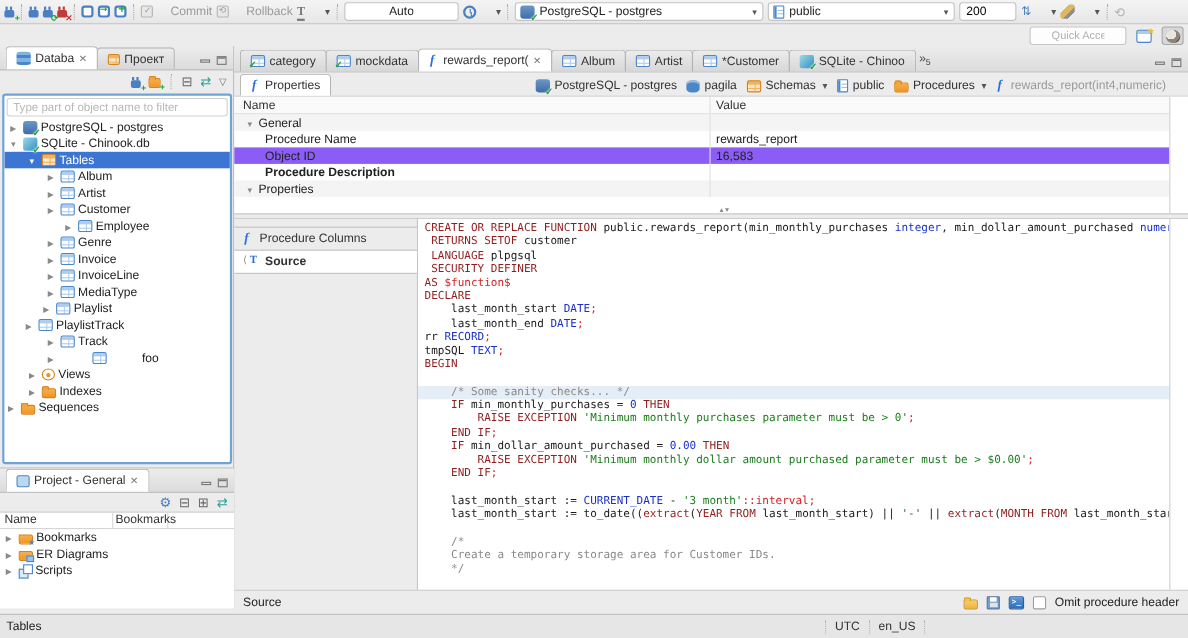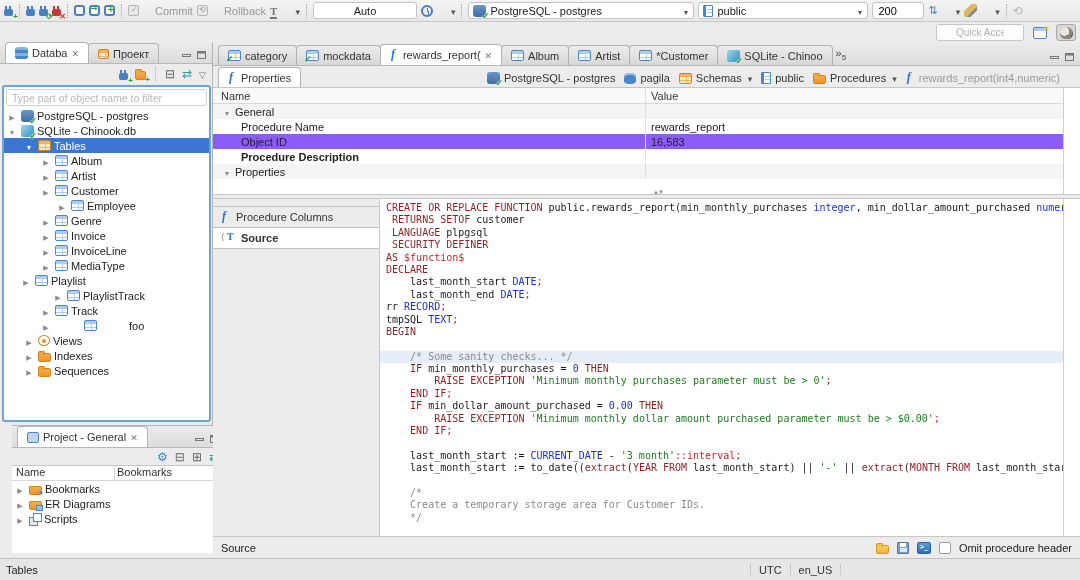--- a/index.html
+++ b/index.html
@@ -93,21 +93,21 @@
 .wbtn-max{width:9px;height:8px;border:1px solid #777;box-shadow:inset 0 1.5px 0 #777}
 
 #left-panel{position:absolute;left:0;top:42px;width:213px;height:511px;background:#ececec;border-right:1px solid #b5b5b5}
 #nav-toolbar{height:20px;display:flex;align-items:center;justify-content:flex-end;gap:7px;padding:0 6px;color:#555}
 #nav-box{position:absolute;left:2px;top:43px;width:209px;height:337px;border:2px solid #6ea3d8;border-radius:3px;background:#fff;overflow:hidden}
 #nav-filter{width:201px;height:17px;margin:2px;border:1px solid #cfcfcf;border-radius:3px;font-size:10.5px;padding:0 5px;color:#555}
 #nav-filter::placeholder{color:#b8b8b8}
 .treerow{display:flex;align-items:center;height:15px;gap:3px;white-space:nowrap;cursor:default}
 .treerow.sel{background:#3c76d2;color:#fff}
 
-#proj-panel{position:absolute;left:12px;top:425px;width:214px;height:128px;background:#ececec;border-right:1px solid #b5b5b5;border-top:1px solid #b5b5b5}
+#proj-panel{position:absolute;left:0;top:425px;width:214px;height:128px;background:#ececec;border-right:1px solid #b5b5b5;border-top:1px solid #b5b5b5}
 #proj-toolbar{height:17px;display:flex;align-items:center;justify-content:flex-end;gap:7px;padding:0 6px}
 #proj-grid{position:absolute;left:0;top:39px;width:213px;bottom:0;background:#fff;border-top:1px solid #c6c6c6}
 #proj-header{display:flex;height:15px;border-bottom:1px solid #d6d6d6;color:#333}
 #proj-header .c1{width:103px;padding-left:4px;border-right:1px solid #d6d6d6}
 #proj-header .c2{width:50px;padding-left:2px;border-right:1px solid #d6d6d6}
 
 #main{position:absolute;left:213px;top:42px;width:867px;height:516px}
 #editor-tabbar{height:24px}
 #subtab-row{height:22px;background:#ececec;border-bottom:1px solid #c6c6c6;display:flex;align-items:flex-end;position:relative}
 #subtab-row .tab{height:20px;margin-left:5px;border-color:#b2b2b2}
@@ -292,26 +292,26 @@
         <div class="treerow" style="padding-left: 36px;">
           <span class="tarrow ar-r"></span>
           <span class="ic ic-table"></span>
           <span>InvoiceLine</span>
         </div>
         <div class="treerow" style="padding-left: 36px;">
           <span class="tarrow ar-r"></span>
           <span class="ic ic-table"></span>
           <span>MediaType</span>
         </div>
+        <div class="treerow" style="padding-left: 32px;">
+          <span class="tarrow ar-r"></span>
+          <span class="ic ic-table"></span>
+          <span>Playlist</span>
+        </div>
         <div class="treerow" style="padding-left: 16px;">
-          <span class="tarrow ar-r"></span>
-          <span class="ic ic-table"></span>
-          <span>Playlist</span>
-        </div>
-        <div class="treerow" style="padding-left: 48px;">
           <span class="tarrow ar-r"></span>
           <span class="ic ic-table"></span>
           <span>PlaylistTrack</span>
         </div>
         <div class="treerow" style="padding-left: 36px;">
           <span class="tarrow ar-r"></span>
           <span class="ic ic-table"></span>
           <span>Track</span>
         </div>
         <div class="treerow" style="padding-left: 36px; gap: 32px;">
@@ -322,21 +322,21 @@
         <div class="treerow" style="padding-left: 19px;">
           <span class="tarrow ar-r"></span>
           <span class="ic ic-eye"></span>
           <span>Views</span>
         </div>
         <div class="treerow" style="padding-left: 19px;">
           <span class="tarrow ar-r"></span>
           <span class="ic ic-folder"></span>
           <span>Indexes</span>
         </div>
-        <div class="treerow" style="padding-left: 19px;">
+        <div class="treerow" style="">
           <span class="tarrow ar-r"></span>
           <span class="ic ic-folder"></span>
           <span>Sequences</span>
         </div>
         <div class="treerow" style="padding-left: 19px; margin-top: 48px;">
           <span class="tarrow ar-r"></span>
           <span class="ic ic-folder"></span>
           <span>Table Triggers</span>
         </div>
         <div class="treerow" style="padding-left: 19px;">

